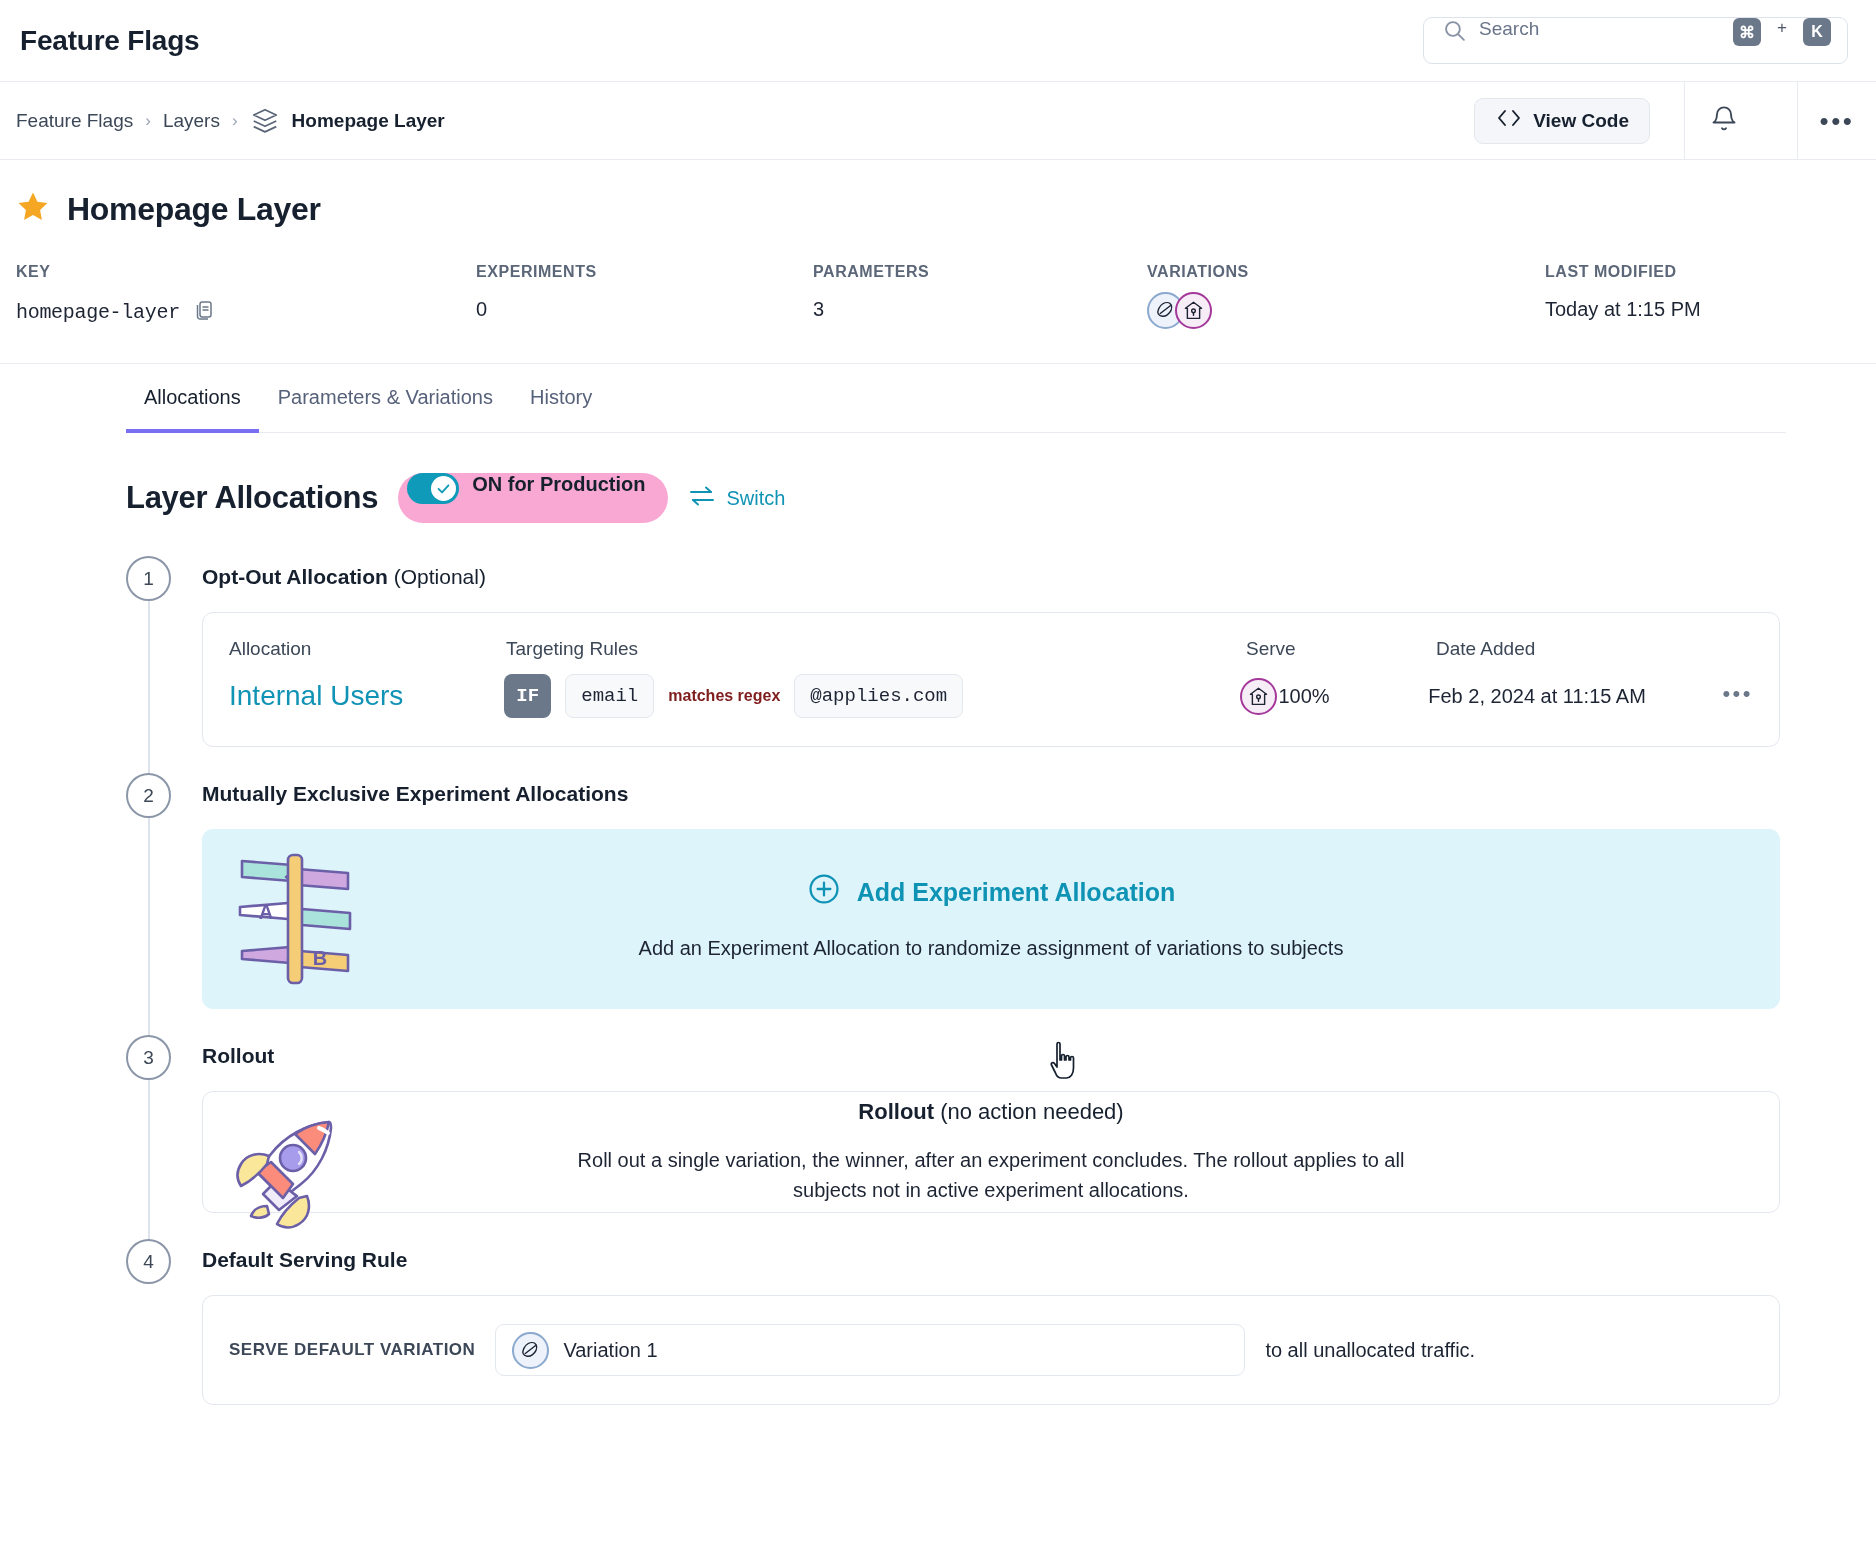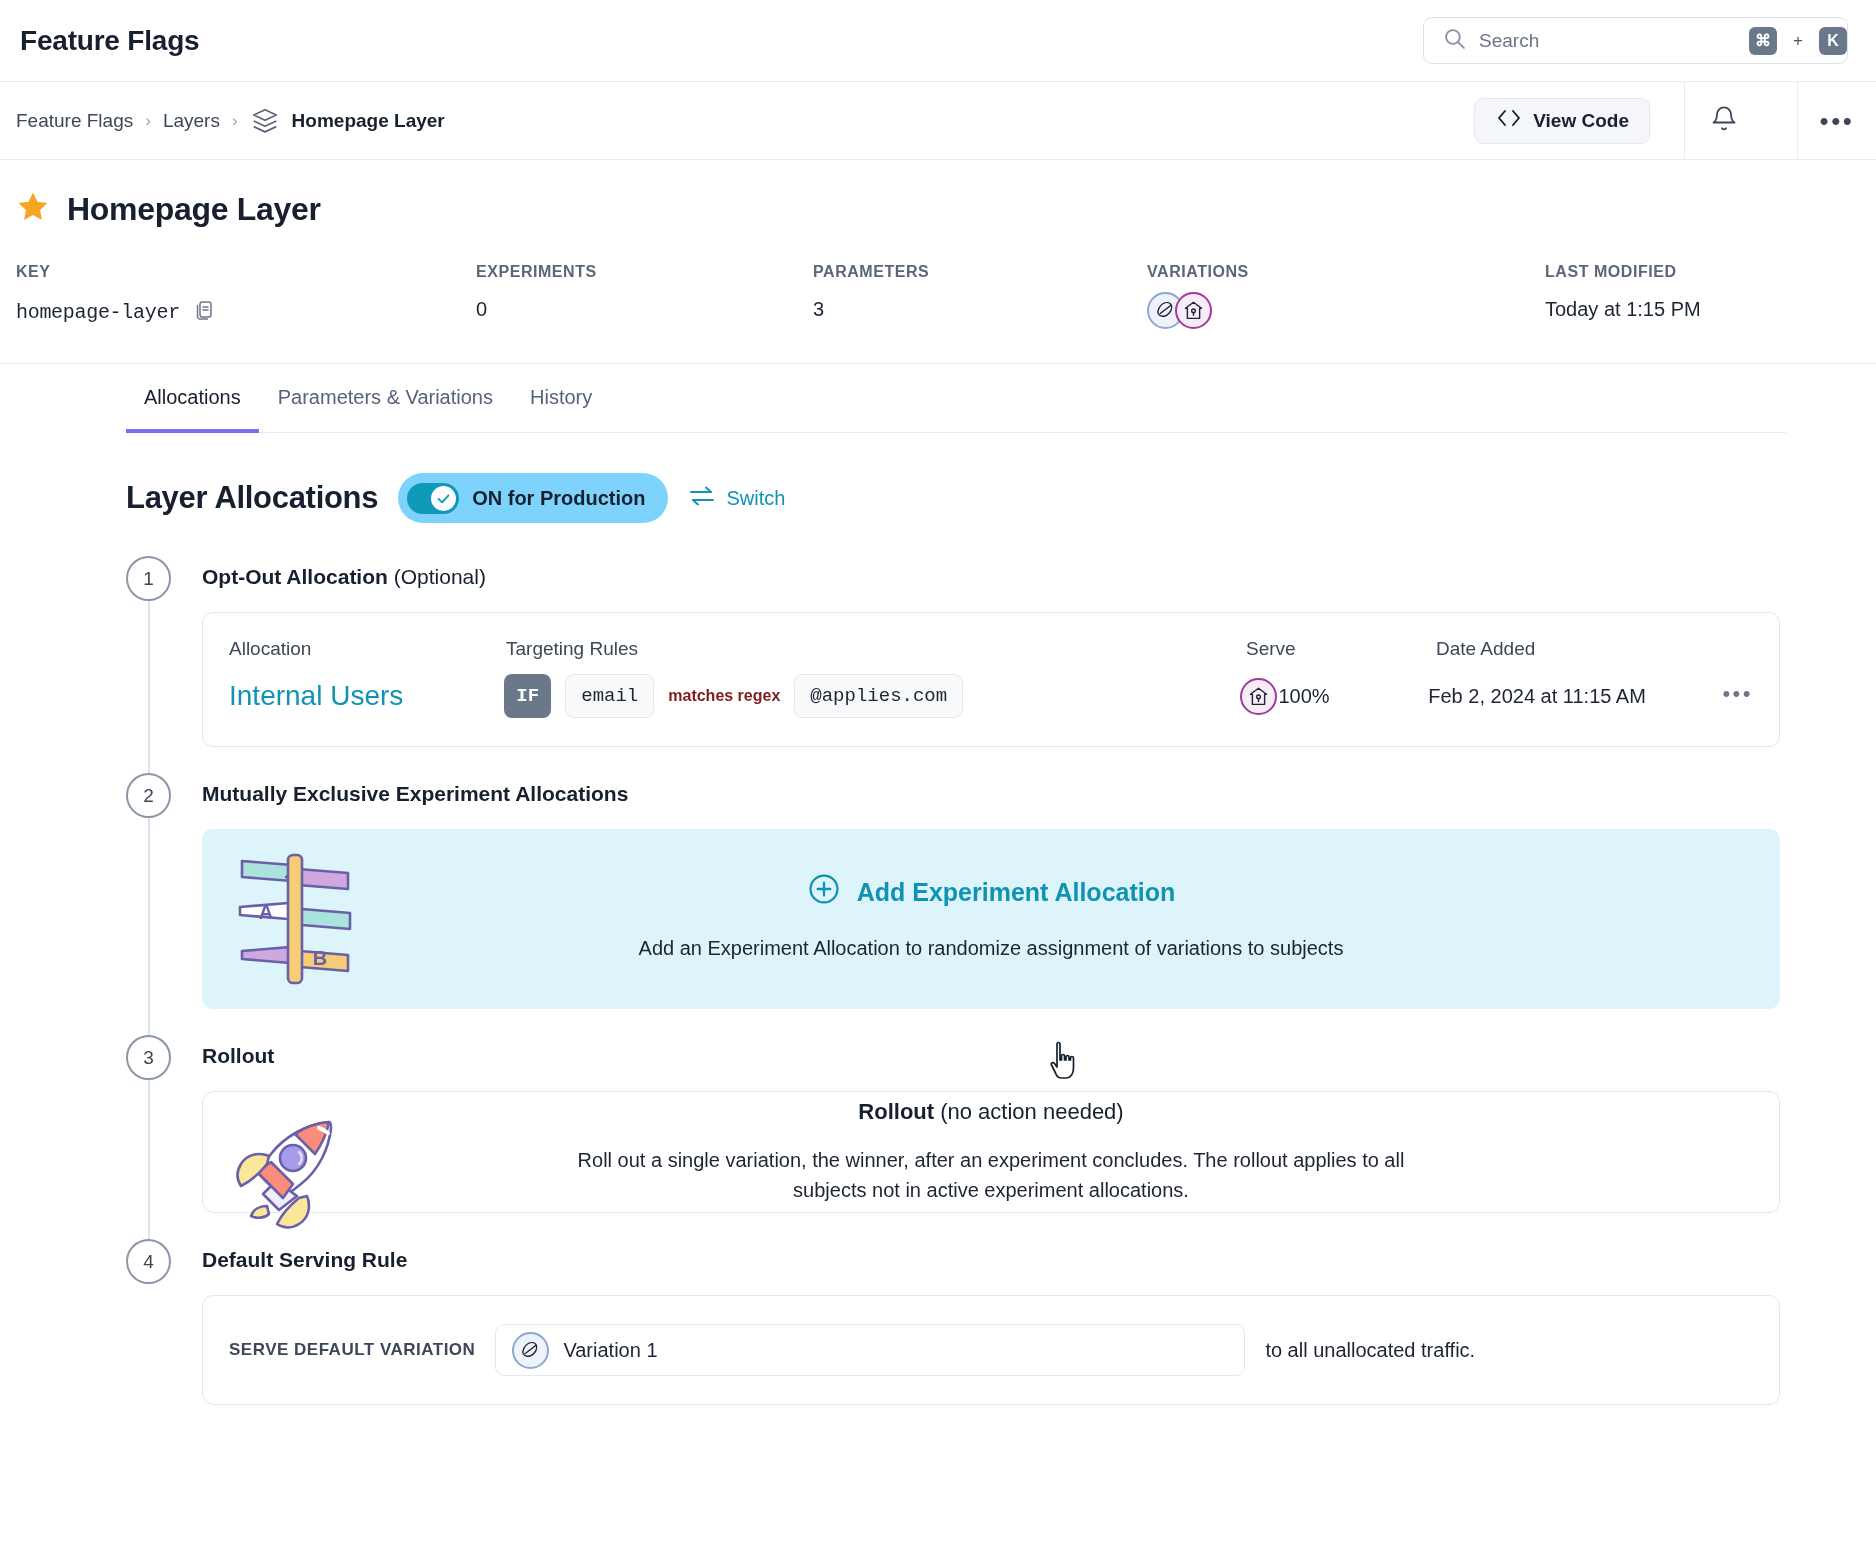--- a/index.html
+++ b/index.html
@@ -16,22 +16,22 @@
   .topbar {
     height: 82px;
     display: flex; align-items: center; justify-content: space-between;
     padding: 0 28px 0 20px;
     border-bottom: 1px solid #e8ecf1;
   }
   .app-title { font-size: 28px; font-weight: 700; letter-spacing: -0.2px; color: #16202e; }
   .search-box {
     width: 425px; height: 47px;
     border: 1px solid #dde3ea; border-radius: 9px;
-    display: flex; align-items: center; gap: 12px;
-    padding: 0 0 0 18px; background: #fff;
+    display: flex; gap: 12px;
+    padding: 0 16px 0 18px; background: #fff;
   }
   .search-ph { flex: 1; font-size: 19px; color: #69748a; }
   .kbd {
     background: #6b7889; color: #fff; border-radius: 6px;
     min-width: 28px; height: 28px; display: inline-flex;
     align-items: center; justify-content: center;
     font-size: 16px; font-weight: 600; padding: 0 5px;
   }
   .kbd-plus { color: #4d5668; font-size: 17px; margin: 0 4px; }
 
@@ -92,22 +92,22 @@
     padding: 22px 18px 20px 18px; font-size: 20px; color: #56617a;
     border-bottom: 4px solid transparent; margin-bottom: -1px;
   }
   .tab.active { color: #16202e; font-weight: 500; border-bottom-color: #7a6ff0; }
 
   
   .alloc-wrap { padding: 0 0 0 126px; }
   .lah { display: flex; align-items: center; gap: 20px; margin-top: 40px; }
   .lah-title { font-size: 31px; font-weight: 700; letter-spacing: -0.3px; color: #16202e; }
   .toggle-pill {
-    display: flex; align-items: center; gap: 13px;
-    background: #7dd3fc; border-radius: 26px; height: 50px; padding: 0 22px 0 9px;
+    display: flex; gap: 13px;
+    background: #f9a8d4; border-radius: 26px; height: 50px; padding: 0 22px 0 9px;
   }
   .switch {
     width: 52px; height: 31px; border-radius: 16px; background: #0e9ab8;
     position: relative; display: flex; align-items: center;
   }
   .switch .knob {
     position: absolute; right: 3px; width: 25px; height: 25px;
     border-radius: 50%; background: #fff;
     display: flex; align-items: center; justify-content: center;
   }

